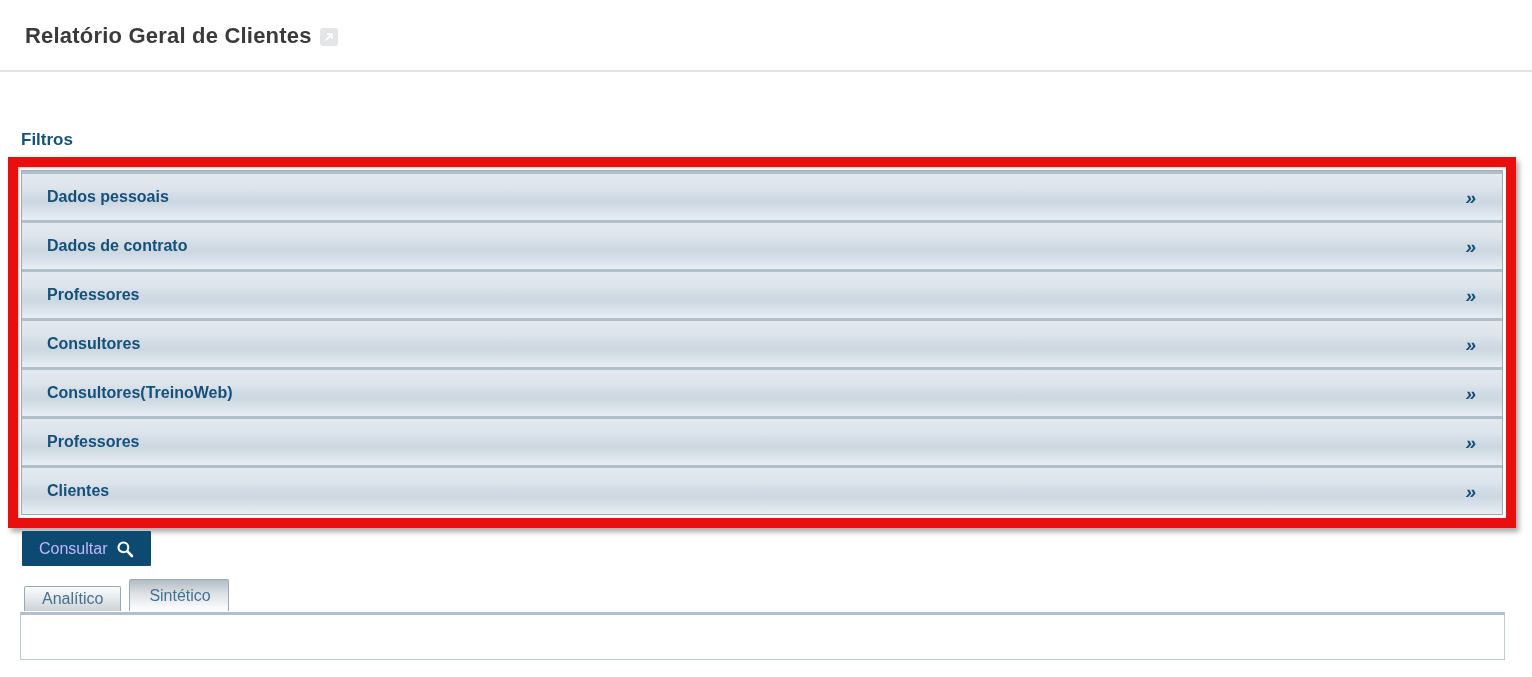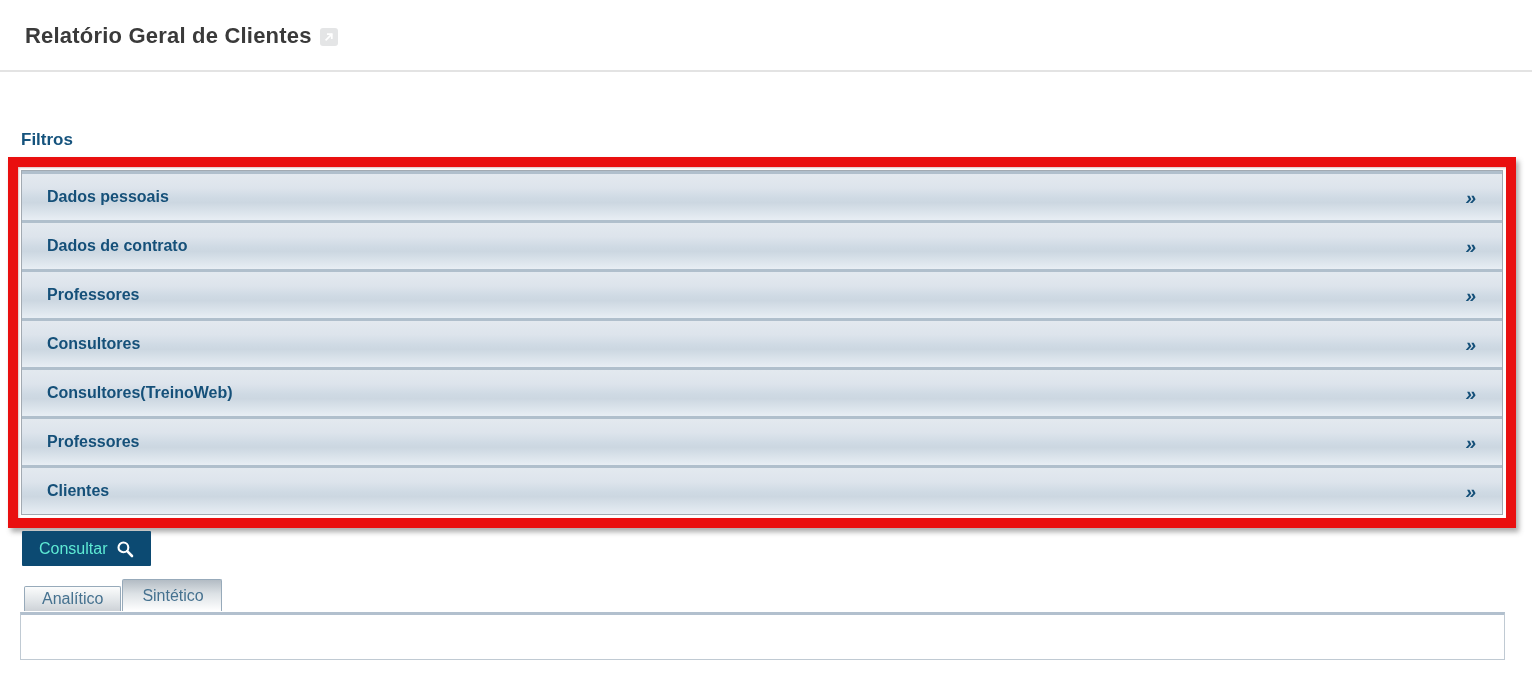--- a/index.html
+++ b/index.html
@@ -33,25 +33,25 @@
     padding: 0 24px 0 25px;
     cursor: pointer;
     background: linear-gradient(180deg, #e3e9ef 0%, #dde4ec 30%, #cfdae4 52%, #ccd7e1 62%, #d9e2ea 80%, #e8eef4 100%);
   }
   .acc-label { font-size: 16px; font-weight: bold; color: #155079; }
   .acc-expand { font-size: 19px; font-weight: bold; font-style: italic; color: #155079; line-height: 1; padding-right: 2px; }
 
   
   .actions { margin: 3px 0 0 22px; display: flex; gap: 17px; align-items: center; }
   .btn { border: none; font-family: "Liberation Sans", sans-serif; font-size: 16px; display: inline-flex; align-items: center; gap: 9px; padding: 0 17px; height: 35px; cursor: pointer; border-radius: 1px; }
-  .btn-consult { background: #0c4a72; color: #5eead4; }
+  .btn-consult { background: #0c4a72; color: #c4b5fd; }
   .btn-clear   { background: #d9d9d9; color: #6f6f6f; }
 
   
-  .tabs { margin: 13px 0 1px 24px; display: flex; align-items: flex-end; gap: 1px; height: 32px; }
+  .tabs { margin: 13px 0 1px 24px; display: flex; align-items: flex-end; gap: 8px; height: 32px; }
   .tab { display: flex; align-items: center; justify-content: center; padding: 0 17px; font-size: 16px; color: #45718f; cursor: pointer; border: 1px solid #97aaba; border-bottom: none; border-radius: 2px 2px 0 0; }
   .tab-inactive { height: 25px; background: linear-gradient(180deg, #fbfcfc 0%, #e2e6e9 55%, #cdd2d7 100%); }
   .tab-active   { height: 32px; background: linear-gradient(180deg, #b3bcc4 0%, #dde2e6 45%, #ffffff 100%); padding-left: 19px; }
 
   
   .result-panel {
     margin: 0 27px 0 20px;
     height: 48px;
     background: #ffffff;
     border-top: 3px solid #b2c0ce;

